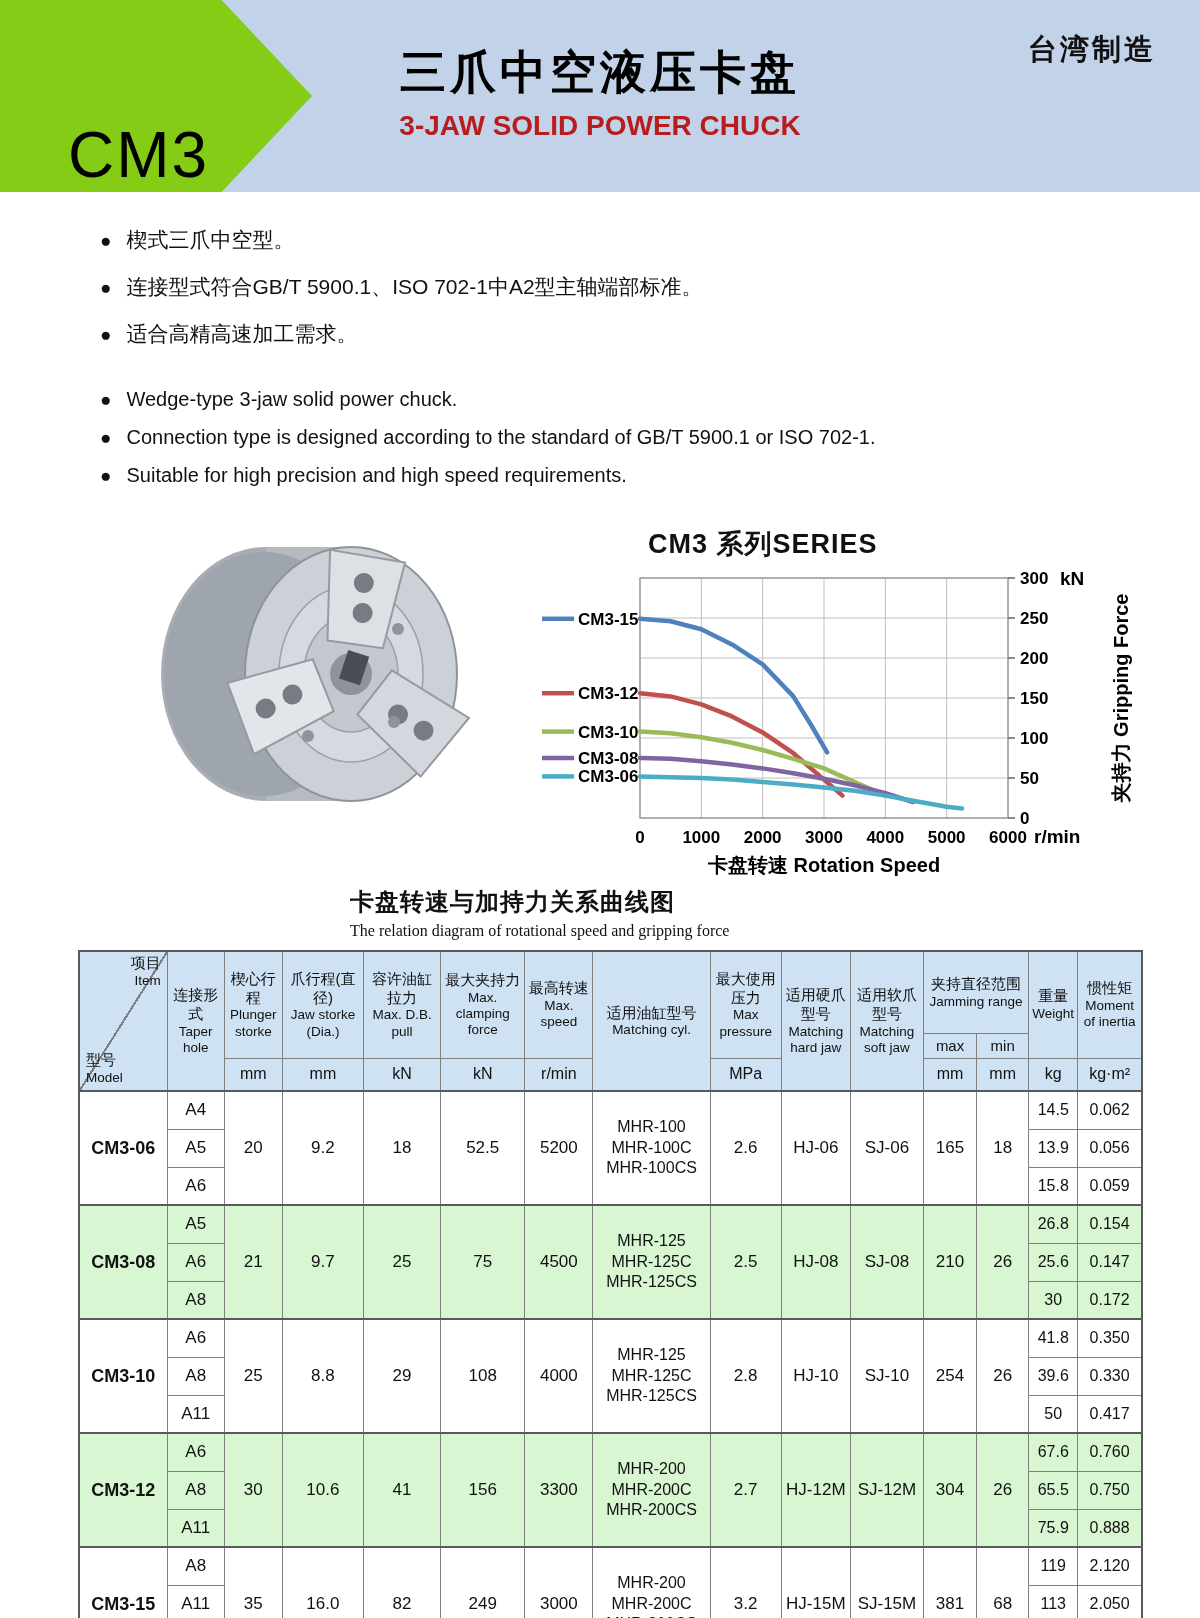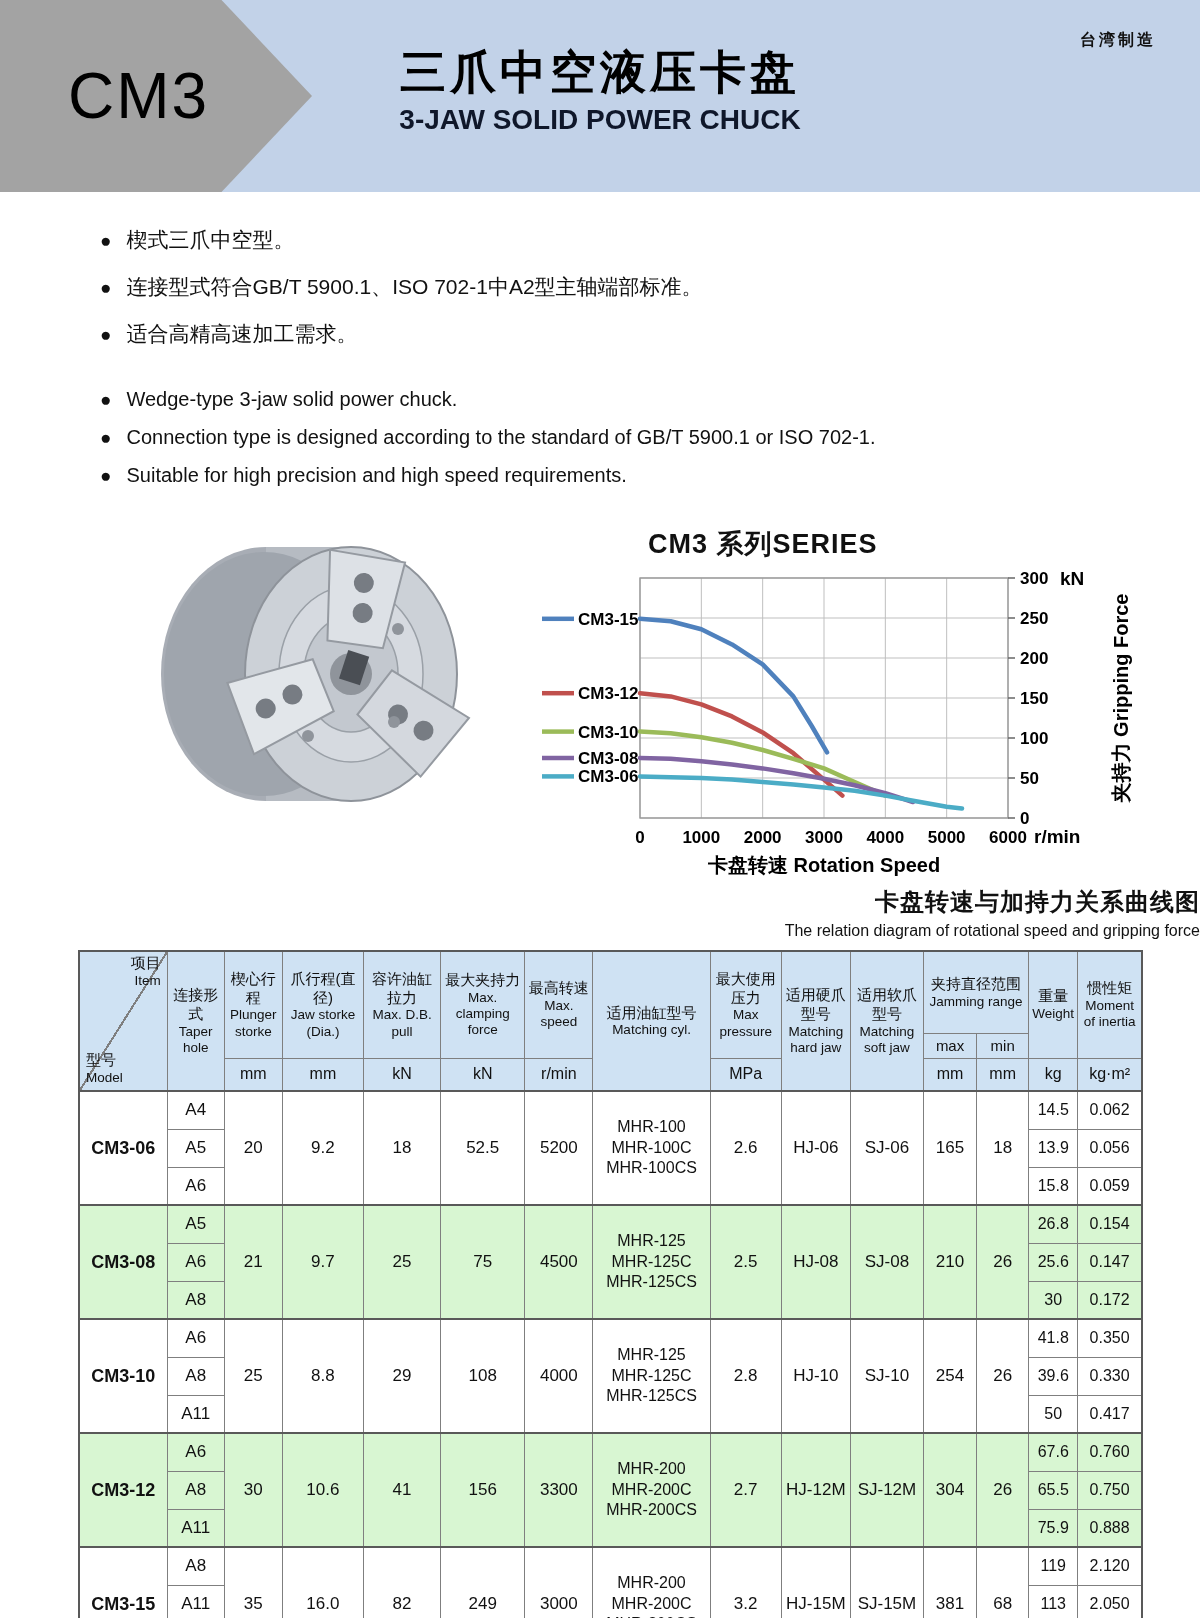--- a/index.html
+++ b/index.html
@@ -1,28 +1,28 @@
 <!DOCTYPE html>
 <html><head>
 <meta charset="utf-8">
 <style>
   * { box-sizing: border-box; margin: 0; padding: 0; }
   html,body { width:1200px; background:#ffffff; font-family:"Liberation Sans","DejaVu Sans",sans-serif; color:#111; }
   .page { position:relative; width:1200px; height:1618px; background:#fff; overflow:hidden; }
 
   
   .banner { position:relative; width:1200px; height:192px; background:#c2d2e8; }
-  .banner-arrow { position:absolute; left:0; top:0; width:312px; height:192px; background:#a3a3a3;
+  .banner-arrow { position:absolute; left:0; top:0; width:312px; height:192px; background:#84cc16;
     clip-path:polygon(0 0, 71% 0, 100% 50%, 71% 100%, 0 100%);
-    display:flex; align-items:center; }
+    display:flex; align-items:flex-end; }
   .banner-arrow span { font-size:64px; font-weight:500; letter-spacing:2px; color:#000; margin-left:68px; }
   .banner-titles { position:absolute; left:0; top:0; width:1200px; text-align:center; }
   .banner-titles h1 { margin-top:42px; font-size:46px; font-weight:700; letter-spacing:4px; color:#000; }
-  .banner-titles h2 { font-size:28px; font-weight:700; color:#0f172a; }
-  .made-in { position:absolute; right:44px; top:30px; font-size:16px; font-weight:600; letter-spacing:3px; }
+  .banner-titles h2 { margin-top:6px; font-size:28px; font-weight:700; color:#b91c1c; }
+  .made-in { position:absolute; right:44px; top:30px; font-size:29px; font-weight:600; letter-spacing:3px; }
 
   
   .features { margin:34px 0 0 100px; }
   .features ul { list-style:none; }
   .features ul.zh li { margin-bottom:19px; font-size:21px; }
   .features ul.en li { margin-bottom:15px; font-size:20px; }
   .features ul.en { margin-top:40px; }
   .features li { display:flex; align-items:center; }
   .features .dot { font-size:19px; margin-right:15px; line-height:1; }
 
@@ -32,21 +32,21 @@
   .chartbox { width:660px;margin-top:24px; }
   .chart-title { font-size:27px; font-weight:700; margin:0 0 2px 120px; letter-spacing:1px; }
   #chart-svg text { font-family:"Liberation Sans","DejaVu Sans",sans-serif; }
   #chart-svg .tick   { font-size:17px; font-weight:600; }
   #chart-svg .unit   { font-size:19px; font-weight:700; }
   #chart-svg .axis   { font-size:20px; font-weight:600; }
   #chart-svg .legend { font-size:17px; font-weight:600; }
   #chart-svg .mid    { text-anchor:middle; }
 
   
-  .captions { width:850px; margin:0 0 0 350px; text-align:right; }
+  .captions { width:850px; margin:0 0 0 350px; text-align:left;font-family:Liberation Serif, serif; }
   .caption-zh { font-size:24px; font-weight:600; letter-spacing:1px; }
   .caption-en { font-size:16px; margin-top:4px; }
 
   
   .spec { margin:10px 0 0 78px; }
   table { border-collapse:collapse; table-layout:fixed; width:1065px; border:2px solid #595959; }
   th, td { border:1px solid #7f7f7f; text-align:center; vertical-align:middle; padding:1px 2px; overflow:hidden; }
   thead th { background:#cfe2f3; font-weight:500; }
   thead .zh { display:block; font-size:15px; line-height:1.25; }
   thead .en { display:block; font-size:13.5px; font-weight:400; line-height:1.2; }

